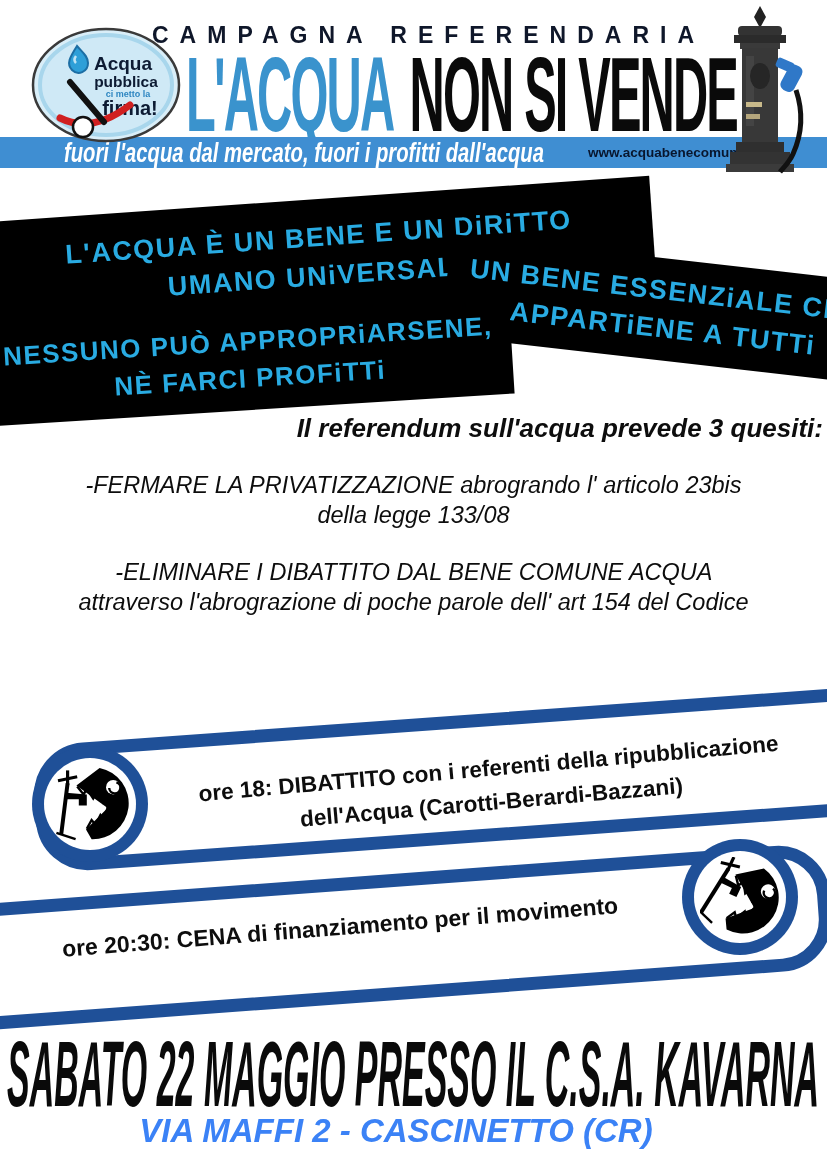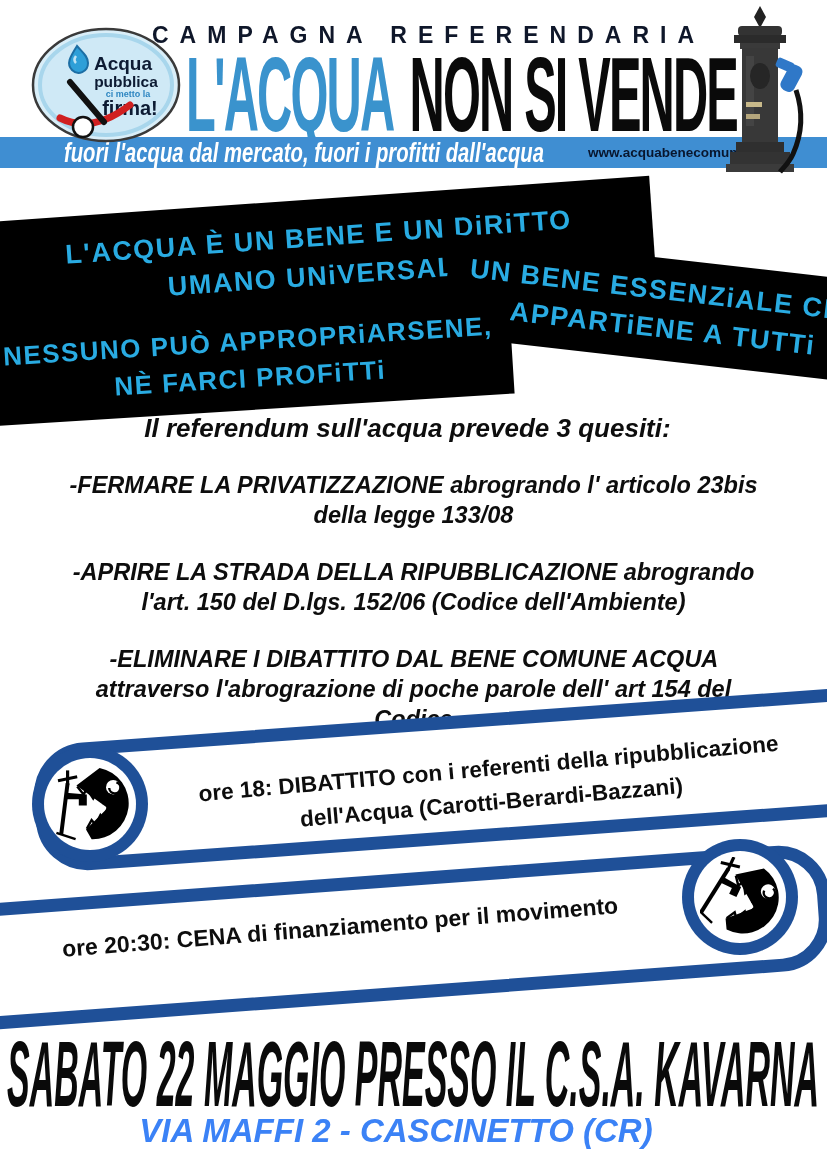--- a/index.html
+++ b/index.html
@@ -28,22 +28,22 @@
   .b1{left:-14px;top:199px;width:668px;height:116px;transform:rotate(-4deg);}
   .b1 .bl{font-size:27px;line-height:39px;}
   .b2{left:452px;top:234px;width:440px;height:102px;transform:rotate(6.5deg);transform-origin:left top;}
   .b2 .bl{font-size:27px;line-height:38px;}
   .b3{left:-14px;top:310px;width:526px;height:100px;transform:rotate(-3.6deg);}
   .b3 .bl{font-size:26px;line-height:37px;}
 
   
   .quesiti{position:absolute;left:0;top:413px;width:827px;text-align:center;
            font-style:italic;color:#0d0d0d;z-index:1;}
-  .q-intro{font-size:26px;font-weight:bold;margin:0 12px 26px 0;}
-  .q-item{font-size:23.5px;line-height:30px;font-weight:bold;max-width:700px;margin:0 auto 27px auto;}
+  .q-intro{font-size:26px;font-weight:bold;margin:0 4px 26px 0;text-align:right;}
+  .q-item{font-size:23.5px;line-height:30px;font-weight:normal;max-width:700px;margin:0 auto 27px auto;}
 
   
   .pill-band{position:absolute;background:#fff;border:13px solid #1f5098;border-radius:52px;z-index:3;}
   .band1{left:35px;top:742px;width:885px;height:102px;transform:rotate(-4.1deg);transform-origin:55px center;}
   .band2{left:-75px;top:846px;width:880px;height:100px;transform:rotate(-4.2deg);
          transform-origin:calc(100% - 55px) center;}
   .logo-badge{position:absolute;width:116px;height:116px;border-radius:50%;background:#1f5098;z-index:4;}
   .lb1{left:32px;top:746px;}
   .lb2{left:682px;top:839px;}
   .logo-inner{position:absolute;left:12px;top:12px;width:92px;height:92px;border-radius:50%;
@@ -120,23 +120,20 @@
     <div class="bl">NESSUNO PUÒ APPROPRiARSENE,</div>
     <div class="bl">NÈ FARCI PROFiTTi</div>
   </div>
 
   <div class="quesiti">
     <div class="q-intro">Il referendum sull'acqua prevede 3 quesiti:</div>
     <p class="q-item">
       <span>-FERMARE LA PRIVATIZZAZIONE</span><span> abrogrando l' articolo 23bis della legge 133/08</span>
     </p>
     <p class="q-item">
-      <span>-APRIRE LA STRADA DELLA RIPUBBLICAZIONE</span><span> abrogrando l'art. 150 del D.lgs. 152/06 (Codice dell'Ambiente)</span>
-    </p>
-    <p class="q-item">
       <span>-ELIMINARE I DIBATTITO DAL BENE COMUNE ACQUA</span><span> attraverso l'abrograzione di poche parole dell' art 154 del Codice</span>
     </p>
   </div>
 
   <div class="pill-band band1"></div>
   <div class="logo-badge lb1">
     <div class="logo-inner">
       <svg width="80" height="80" viewBox="0 0 100 100">
         <line x1="8" y1="86" x2="32" y2="94" stroke="#000" stroke-width="3"></line>
         <line x1="22" y1="24" x2="14" y2="88" stroke="#000" stroke-width="5"></line>

